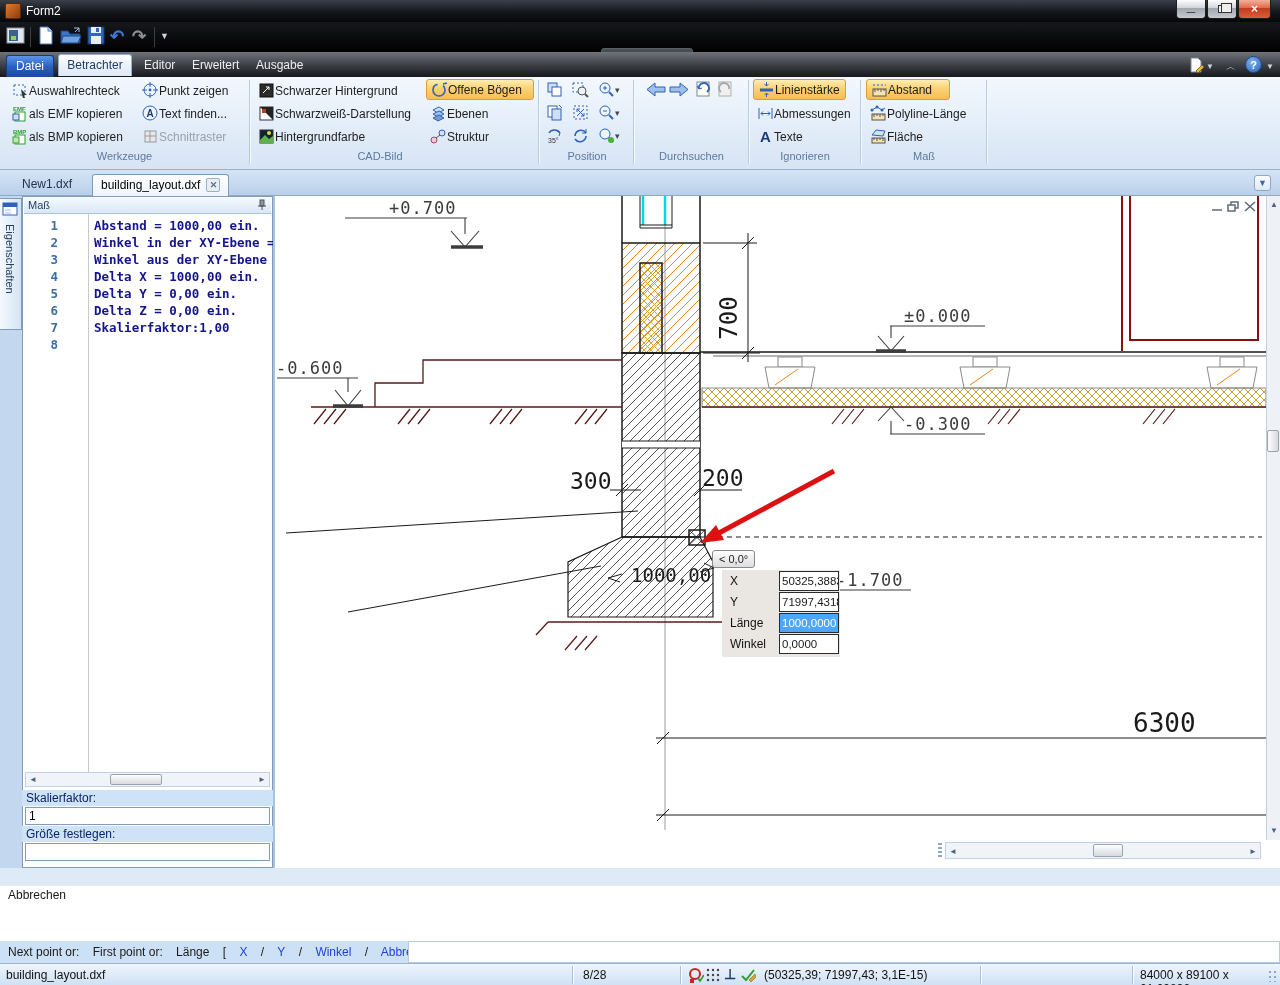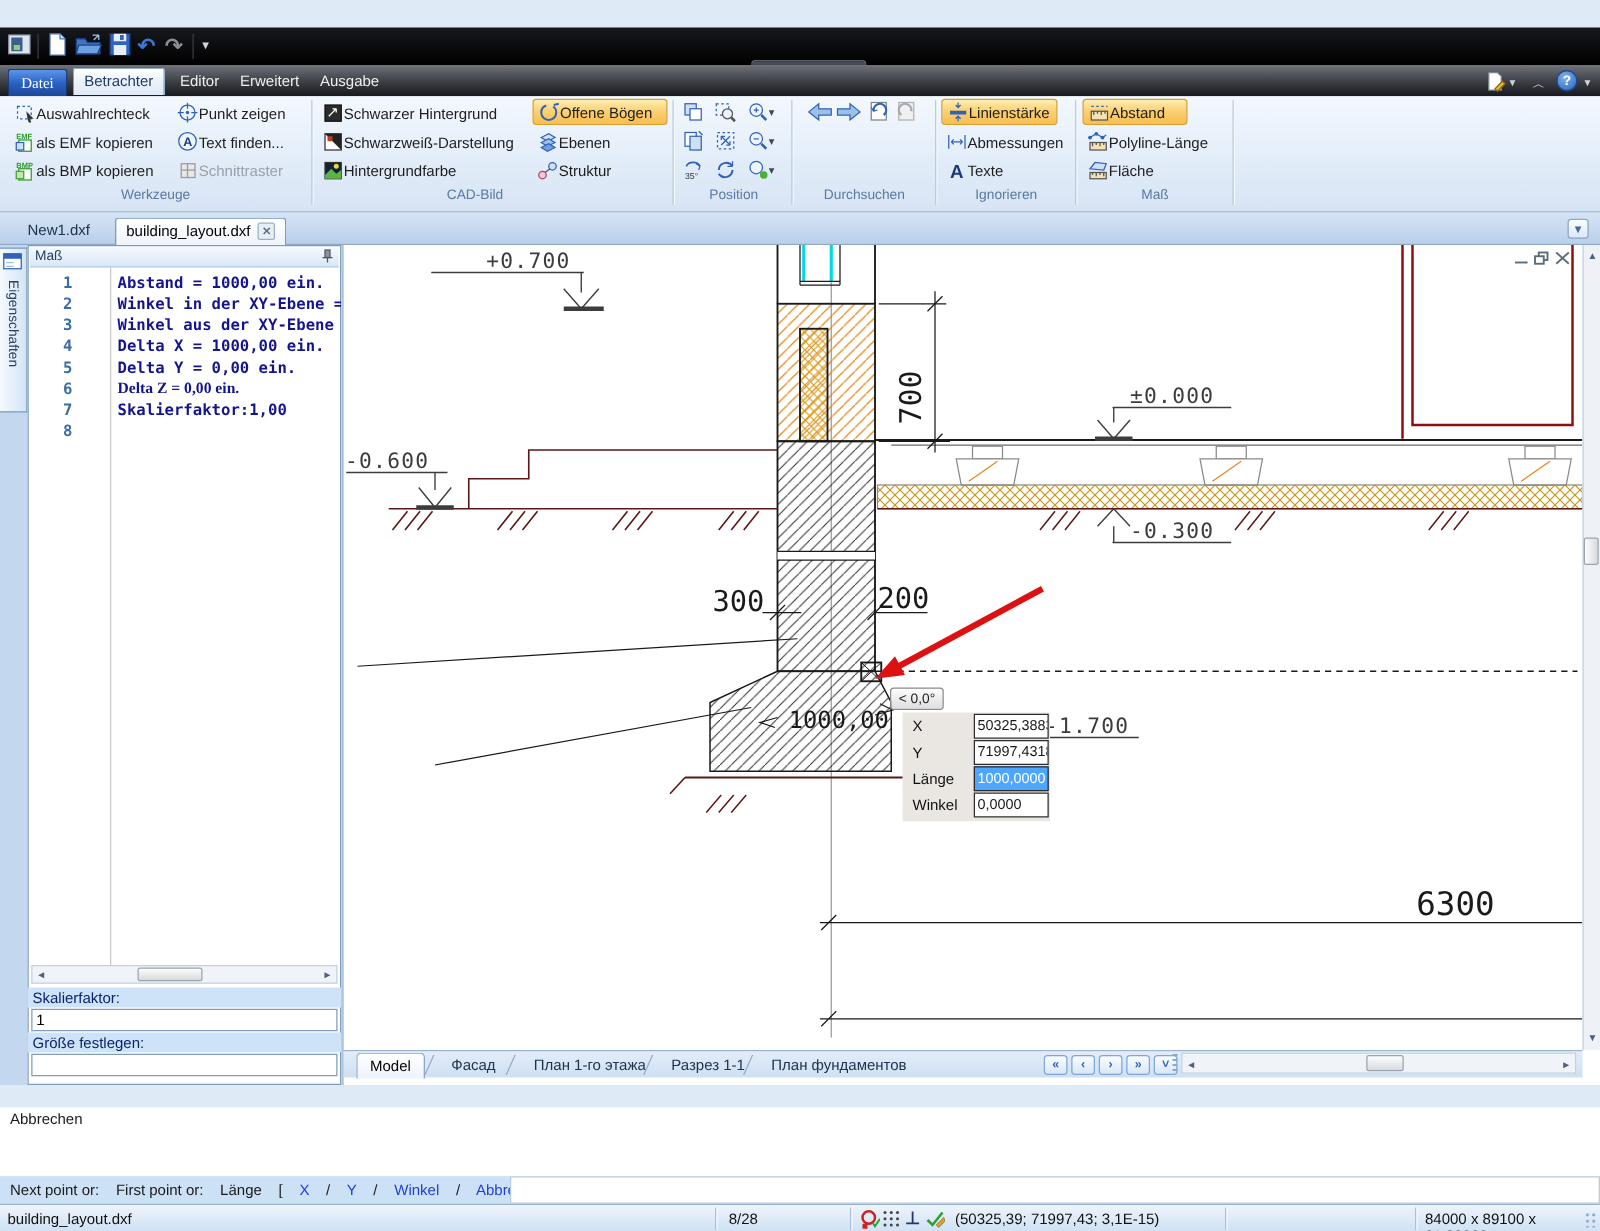--- a/index.html
+++ b/index.html
@@ -127,20 +127,31 @@
     background:linear-gradient(#eef5fc,#cfe1f4); border-top:1px solid #98b4d4; font-size:12px; color:#111; }
   .ssep { top:2px; width:1px; height:18px; background:#a8c0da; box-shadow:1px 0 0 #fff; }
   .grip { right:2px; top:6px; width:10px; height:12px;
     background:radial-gradient(circle at 2px 2px,#8fa8c8 1px,transparent 1.4px) 0 0/5px 5px; }
 </style>
 </head>
 <body>
 
 <div id="app">
 
+  <div class="abs titlebar">
+    <div class="abs ticon"></div>
+    <div class="abs ttext">Form2</div>
+    <div class="abs winbtn" style="left:1176px;width:30px;">
+        <span style="margin-top:6px;">─</span>
+      </div>
+    <div class="abs winbtn" style="left:1207px;width:30px;">
+        <span class="restore-glyph"></span>
+      </div>
+    <div class="abs winbtn close" style="left:1238px;width:33px;">×</div>
+  </div>
 
   <div class="abs qat">
     <svg class="abs" style="left:6px;top:5px;" width="20" height="18">
       <rect x="1" y="1" width="17" height="15" fill="#dfe6ee" stroke="#8a96a6"></rect>
       <rect x="3" y="3" width="9" height="11" fill="#3b5f8e"></rect>
         <rect x="5" y="9" width="5" height="4" fill="#8fce6a"></rect>
     </svg>
     <div class="abs sep" style="left:30px;"></div>
     <svg class="abs" style="left:37px;top:4px;" width="18" height="20">
       <path d="M3 1 L11 1 L15 5 L15 18 L3 18 Z" fill="#fff" stroke="#4a78b8"></path>
@@ -158,21 +169,21 @@
       <rect x="4" y="10" width="10" height="8" fill="#e8eef6"></rect>
     </svg>
     <div class="abs glyphbtn" style="left:110px;top:6px;">↶</div>
     <div class="abs glyphbtn" style="left:132px;top:6px;color:#8a8f96;">↷</div>
     <div class="abs sep" style="left:154px;"></div>
     <div class="abs" style="left:160px;top:9px;color:#cfd3da;font-size:9px;">▼</div>
     <div class="abs appname">CADEditorX</div>
   </div>
 
   <div class="abs tabrow">
-    <div class="abs rtab datei" style="left:6px;width:48px;font-family:Liberation Serif, serif;">Datei</div>
+    <div class="abs rtab datei" style="left:6px;width:48px;">Datei</div>
     <div class="abs rtab active" style="left:58px;width:74px;top:2px;">Betrachter</div>
     <div class="abs rtab" style="left:136px;width:44px;">Editor</div>
     <div class="abs rtab" style="left:184px;width:60px;">Erweitert</div>
     <div class="abs rtab" style="left:248px;width:56px;">Ausgabe</div>
     <svg class="abs" style="left:1188px;top:5px;" width="17" height="17">
       <path d="M3 1 L10 1 L13 4 L13 15 L3 15 Z" fill="#fff" stroke="#7a8694"></path>
       <path d="M8 14 L14 8 L16 10 L10 16 Z" fill="#e8b83a" stroke="#8a6a10"></path>
     </svg>
     <div class="abs" style="left:1206px;top:10px;color:#cfd3da;font-size:8px;">▼</div>
     <div class="abs" style="left:1226px;top:8px;color:#cfd8e8;font-size:10px;">︿</div>
@@ -451,21 +462,21 @@
     <div class="abs lnum" style="left:24px;top:269px;">4</div>
     <div class="abs lnum" style="left:24px;top:286px;">5</div>
     <div class="abs lnum" style="left:24px;top:303px;">6</div>
     <div class="abs lnum" style="left:24px;top:320px;">7</div>
     <div class="abs lnum" style="left:24px;top:337px;">8</div>
     <div class="abs cline" style="top:218px;">Abstand = 1000,00 ein.</div>
     <div class="abs cline" style="top:235px;">Winkel in der XY-Ebene = </div>
     <div class="abs cline" style="top:252px;">Winkel aus der XY-Ebene =</div>
     <div class="abs cline" style="top:269px;">Delta X = 1000,00 ein.</div>
     <div class="abs cline" style="top:286px;">Delta Y = 0,00 ein.</div>
-    <div class="abs cline" style="top:303px;font-family:Liberation Serif, serif;">Delta Z = 0,00 ein.</div>
+    <div class="abs cline" style="top:303px;">Delta Z = 0,00 ein.</div>
     <div class="abs cline" style="top:320px;">Skalierfaktor:1,00</div>
   </div>
   <div class="abs pscroll">
     <span class="abs sarrow" style="left:3px;">◄</span>
     <div class="abs thumb"></div>
     <span class="abs sarrow" style="right:3px;">►</span>
   </div>
   <div class="abs flabel" style="top:790px;">Skalierfaktor:</div>
   <input class="abs finput" style="top: 807px;" value="1">
   <div class="abs flabel" style="top:826px;">Größe festlegen:</div>
@@ -624,36 +635,20 @@
     <div class="crow" style="top:43px;">
       <span class="clabel">Länge</span>
       <div class="cbox sel">1000,0000</div>
     </div>
     <div class="crow" style="top:64px;">
       <span class="clabel">Winkel</span>
       <div class="cbox">0,0000</div>
     </div>
   </div>
 
-  <div class="abs modelbar">
-    <div class="abs mtab active" style="left:10px;">Model</div>
-    <div class="abs mslash" style="left:68px;"></div>
-    <div class="abs mtab" style="left:76px;">Фасад</div>
-    <div class="abs mslash" style="left:133px;"></div>
-    <div class="abs mtab" style="left:142px;">План 1-го этажа</div>
-    <div class="abs mslash" style="left:243px;"></div>
-    <div class="abs mtab" style="left:252px;">Разрез 1-1</div>
-    <div class="abs mslash" style="left:323px;"></div>
-    <div class="abs mtab" style="left:332px;">План фундаментов</div>
-    <div class="abs navbtn" style="left:560px;">«</div>
-    <div class="abs navbtn" style="left:582px;">‹</div>
-    <div class="abs navbtn" style="left:604px;">›</div>
-    <div class="abs navbtn" style="left:626px;">»</div>
-    <div class="abs navbtn" style="left:648px;">˅</div>
-  </div>
   <div class="abs dots"></div>
   <div class="abs hscroll">
     <span class="abs sarrow" style="left:3px;top:2px;">◄</span>
     <div class="abs hthumb"></div>
     <span class="abs sarrow" style="right:3px;top:2px;">►</span>
   </div>
   <div class="abs vscroll">
     <span class="abs sarrow" style="left:3px;top:2px;">▲</span>
     <span class="abs sarrow" style="left:3px;top:628px;">▼</span>
   </div>

